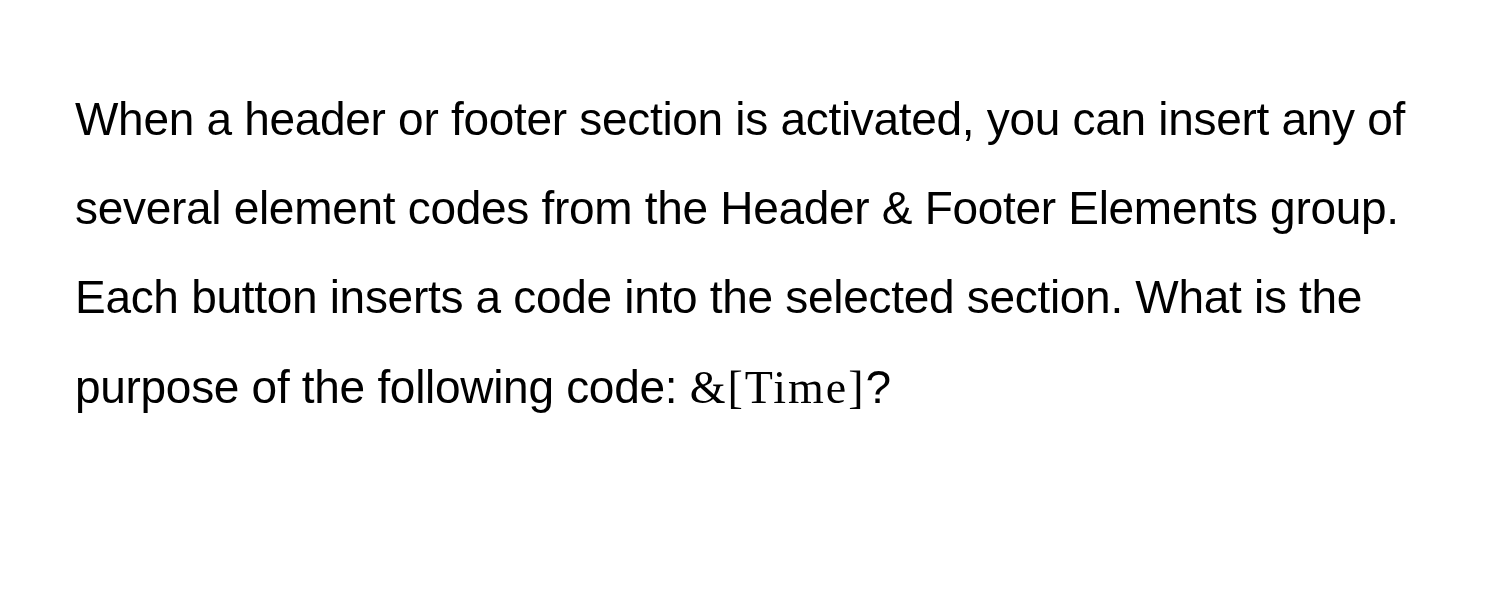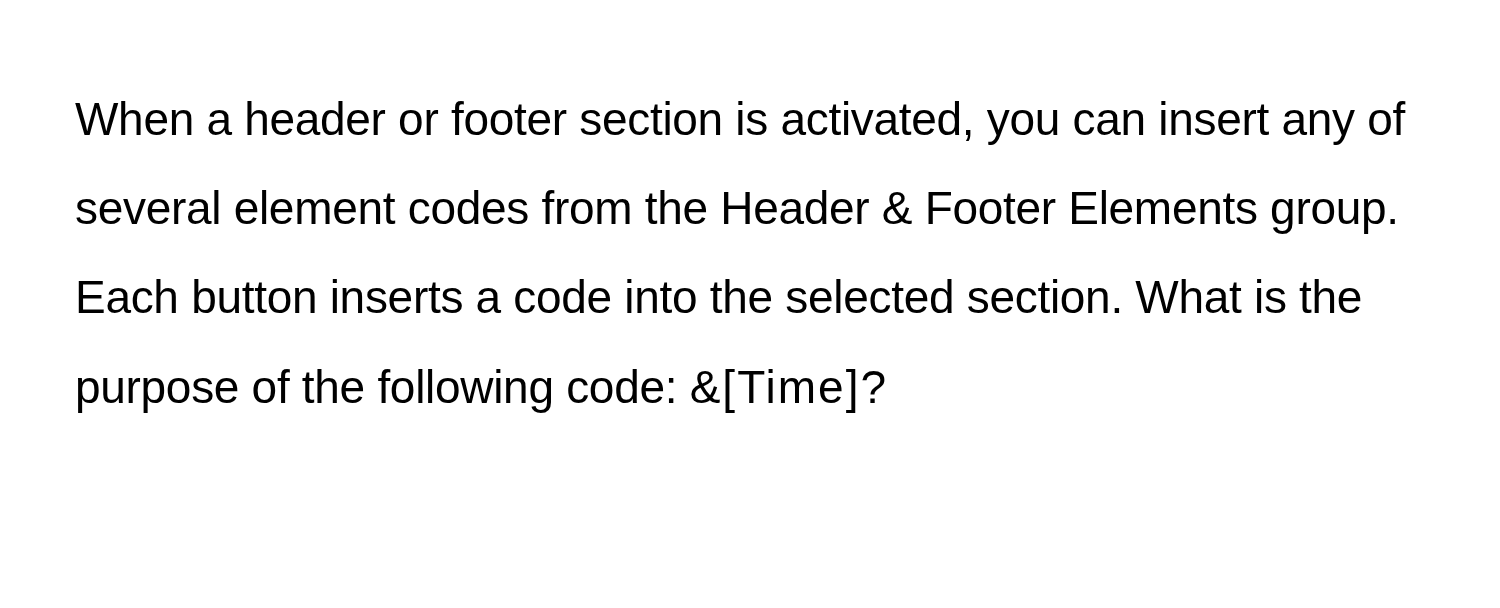--- a/index.html
+++ b/index.html
@@ -18,21 +18,21 @@
     
     .question-text {
       font-size: 46px;
       line-height: 1.94;
       color: #000000;
       font-weight: 400;
       letter-spacing: -0.3px;
     }
     
     .code-inline {
-      font-family: Liberation Sans, sans-serif;
+      font-family: Liberation Serif, serif;
       font-size: 46px;
       letter-spacing: 2px;
     }
   </style>
 </head>
 <body>
 
 <p class="question-text"><span>When a header or footer section is activated, you can insert any of several element codes from the Header &amp; Footer Elements group. Each button inserts a code into the selected section. What is the purpose of the following code: </span><span class="code-inline">&amp;[Time]</span><span>?</span></p>
 
 </body></html>

